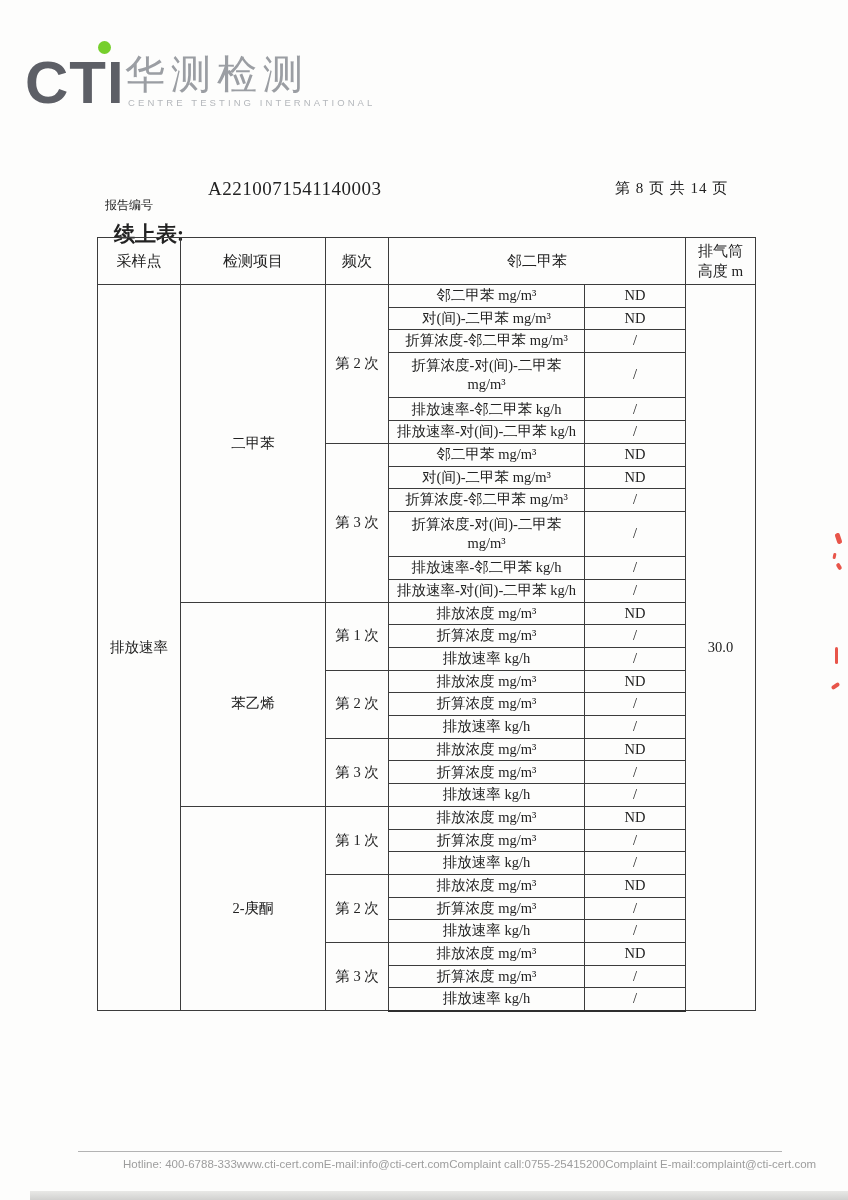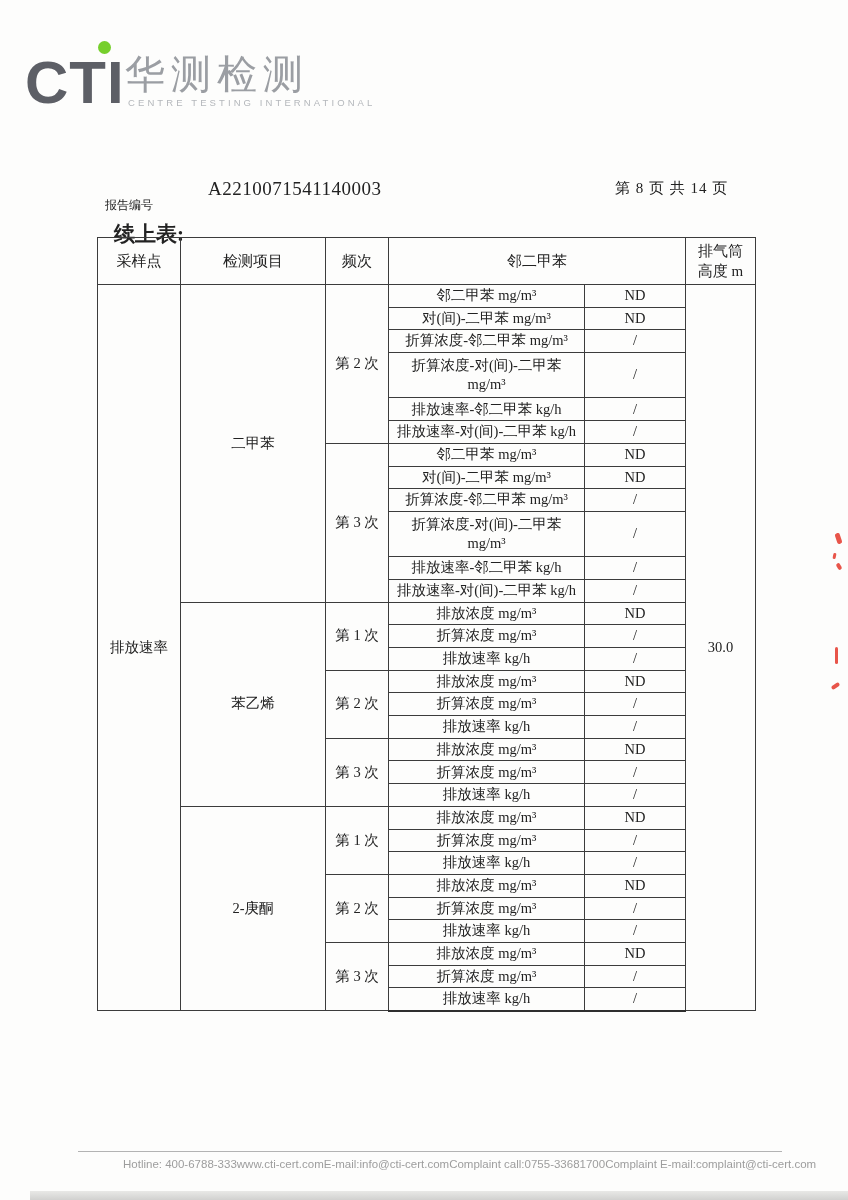--- a/index.html
+++ b/index.html
@@ -274,18 +274,18 @@
   <div class="red-mark m2"></div>
   <div class="red-mark m3"></div>
   <div class="red-mark m4"></div>
   <div class="red-mark m5"></div>
 
   <div class="footer-line"></div>
   <div class="footer">
     <span>Hotline: 400-6788-333</span>
     <span>www.cti-cert.com</span>
     <span>E-mail:info@cti-cert.com</span>
-    <span>Complaint call:0755-33681700</span>
+    <span>Complaint call:0755-25415200</span>
     <span>Complaint E-mail:complaint@cti-cert.com</span>
   </div>
   <div class="bottom-scan-bar"></div>
 
 </div>
 
 </body></html>

